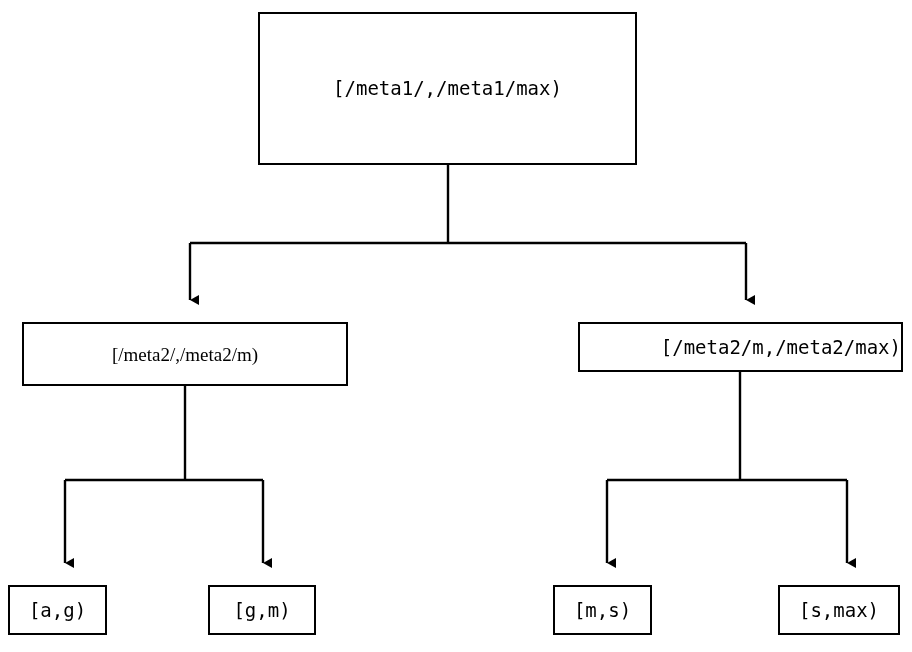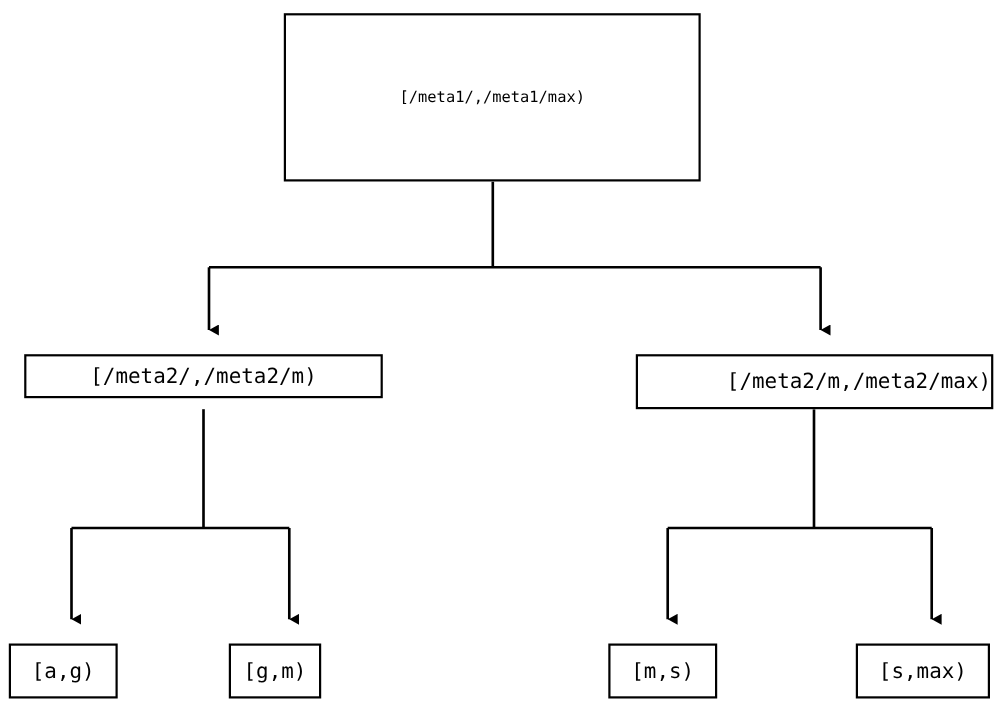--- a/index.html
+++ b/index.html
@@ -40,46 +40,47 @@
     display: block;
     white-space: pre;
     color: #000000;
   }
   
   .n-root {
     left: 258px;
     top: 12px;
     width: 379px;
     height: 153px;
-    font-size: 14px;
+    font-size: 19px;
   }
   
   .n-mid-left {
     left: 22px;
     top: 322px;
     width: 326px;
-    height: 40px;
+    height: 64px;
     font-size: 19px;
+    font-family: Liberation Serif, serif;
   }
   .n-mid-right {
     left: 578px;
     top: 322px;
     width: 325px;
     height: 50px;
     font-size: 19px;
     justify-content: flex-end;
   }
   
   .n-leaf {
     top: 585px;
     height: 50px;
     font-size: 19px;
   }
   .n-leaf-ag   { left: 8px;   width: 99px; }
-  .n-leaf-gm   { left: 208px; width: 84px; align-items: center; }
+  .n-leaf-gm   { left: 208px; width: 108px; align-items: center; }
   .n-leaf-ms   { left: 553px; width: 99px; }
   .n-leaf-smax { left: 778px; width: 122px; }
 </style>
 </head>
 <body>
 
 <div id="canvas">
 
   <svg class="edges" viewBox="0 0 912 652">
     <defs>

